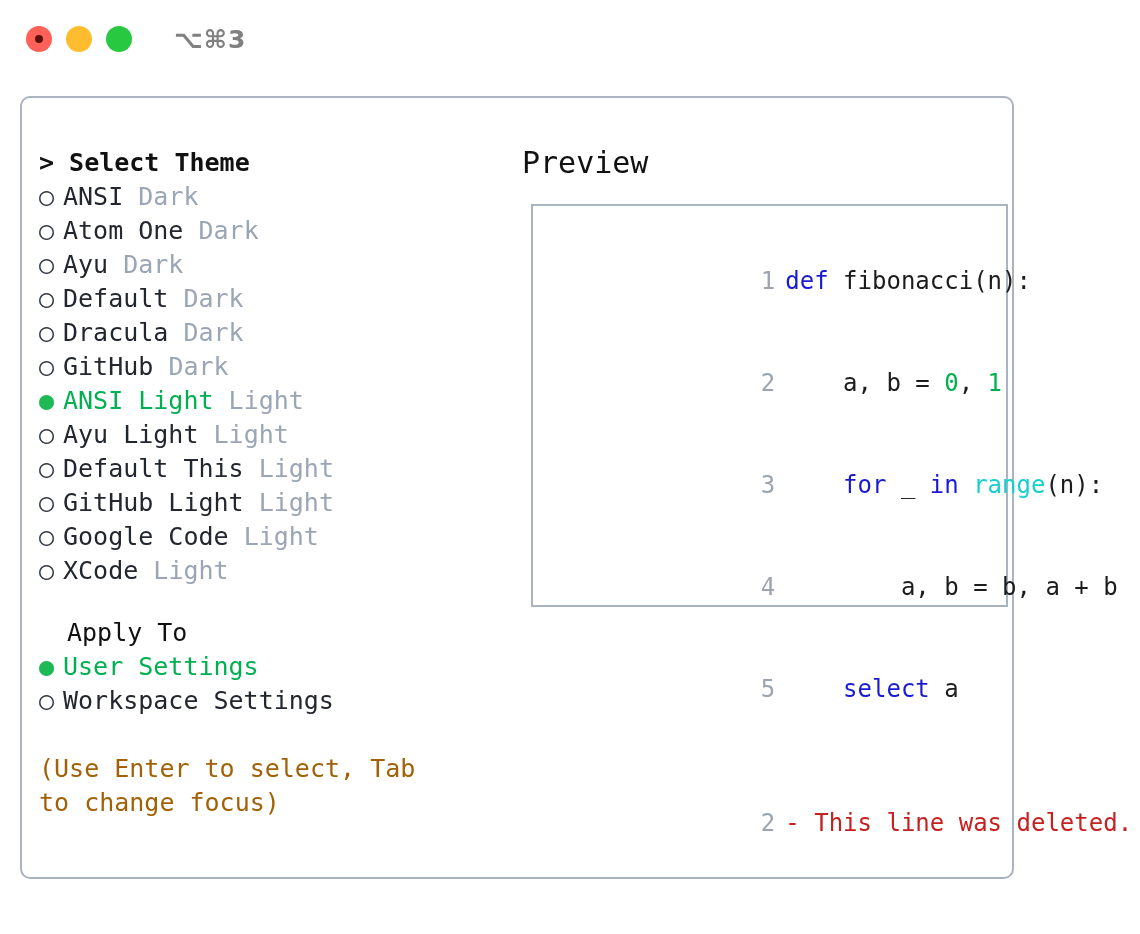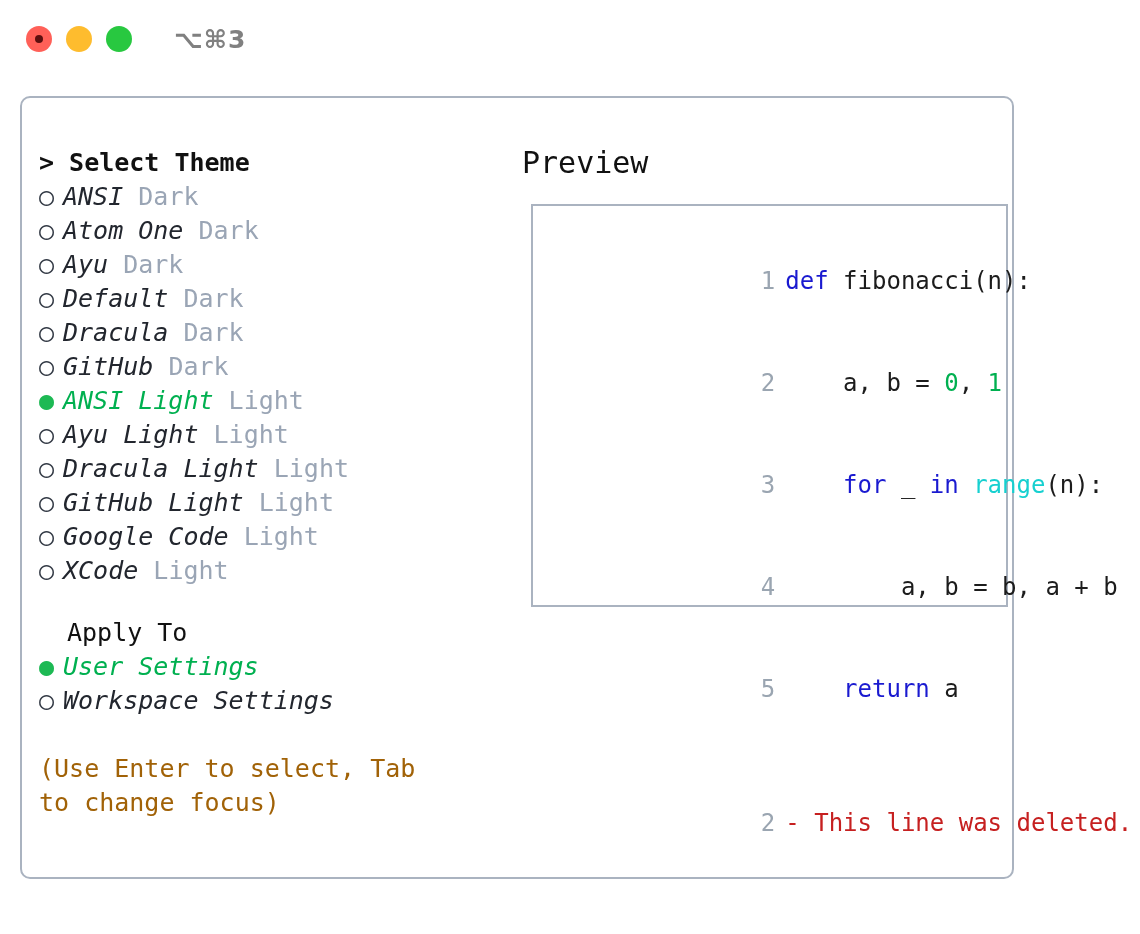--- a/index.html
+++ b/index.html
@@ -85,21 +85,21 @@
   .bullet {
     display: inline-block;
     width: 24px;
     flex: 0 0 24px;
     font-size: 25px;
     line-height: 34px;
   }
   .bullet.on  { color: #1db954; }
   .bullet.off { color: #333a45; }
 
-  .opt-label        { color: #22262e; font-style: italic; }
+  .opt-label        { color: #22262e; }
   .opt-label.active { color: #00b050; }
   .opt-badge        { color: #9aa5b5; }
 
   .subsection {
     font-size: 25px;
     color: #111111;
     line-height: 34px;
     padding-left: 28px;
     white-space: pre;
   }
@@ -213,21 +213,21 @@
             <span class="opt-label active">ANSI Light</span>
             <span class="opt-badge">&nbsp;<span>Light</span></span>
           </div>
           <div class="opt-row">
             <span class="bullet off">○</span>
             <span class="opt-label">Ayu Light</span>
             <span class="opt-badge">&nbsp;<span>Light</span></span>
           </div>
           <div class="opt-row">
             <span class="bullet off">○</span>
-            <span class="opt-label">Dracula Light</span>
+            <span class="opt-label">Default This</span>
             <span class="opt-badge">&nbsp;<span>Light</span></span>
           </div>
           <div class="opt-row">
             <span class="bullet off">○</span>
             <span class="opt-label">GitHub Light</span>
             <span class="opt-badge">&nbsp;<span>Light</span></span>
           </div>
           <div class="opt-row">
             <span class="bullet off">○</span>
             <span class="opt-label">Google Code</span>
@@ -273,21 +273,21 @@
             <div class="code-line">
               <span class="ln">2</span><span class="plain">    a, b = </span><span class="num">0</span><span class="plain">, </span><span class="num">1</span>
             </div>
             <div class="code-line">
               <span class="ln">3</span><span class="plain">    </span><span class="kw">for</span><span class="plain"> _ </span><span class="kw">in</span><span class="plain"> </span><span class="fn">range</span><span class="plain">(n):</span>
             </div>
             <div class="code-line">
               <span class="ln">4</span><span class="plain">        a, b = b, a + b</span>
             </div>
             <div class="code-line">
-              <span class="ln">5</span><span class="plain">    </span><span class="kw">return</span><span class="plain"> a</span>
+              <span class="ln">5</span><span class="plain">    </span><span class="kw">select</span><span class="plain"> a</span>
             </div>
           </div>
 
           <div class="code-gap"></div>
 
           <div>
             <div class="code-line">
               <span class="ln">2</span><span class="del">-</span><span class="del"> <span>This line was deleted.</span></span>
             </div>
 

